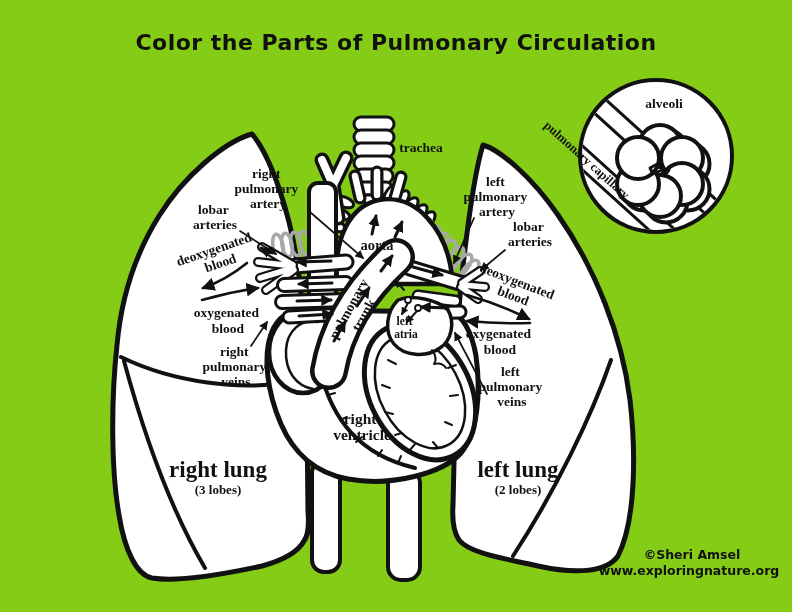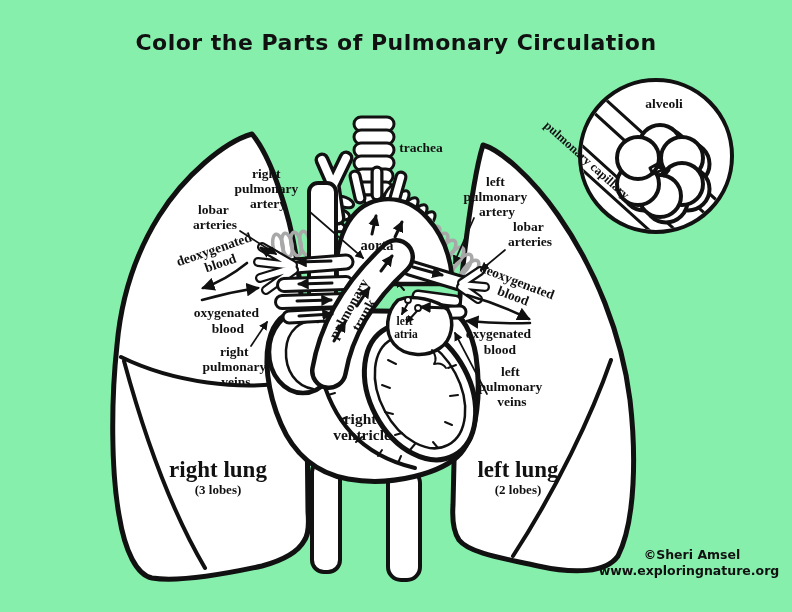--- a/index.html
+++ b/index.html
@@ -1,16 +1,16 @@
 <!DOCTYPE html>
 <html><head>
 <meta charset="utf-8">
 <style>
   html,body{margin:0;padding:0;background:#fff;}
-  .page{position:relative;width:792px;height:612px;background:#86efac;overflow:hidden;
+  .page{position:relative;width:792px;height:612px;background:#84cc16;overflow:hidden;
         font-family:"Liberation Serif",serif;}
   svg{display:block;}
   .ink{stroke:#111;fill:none;stroke-linecap:round;stroke-linejoin:round;}
   .fillw{fill:#fff;stroke:#111;stroke-linejoin:round;}
   .lbl{font-family:"Liberation Serif",serif;font-weight:bold;fill:#111;
        font-size:13.5px;text-anchor:middle;}
   .lbl-big{font-family:"Liberation Serif",serif;font-weight:bold;fill:#111;
        font-size:23px;text-anchor:middle;}
   .lbl-sub{font-family:"Liberation Serif",serif;font-weight:bold;fill:#111;
        font-size:13px;text-anchor:middle;}

